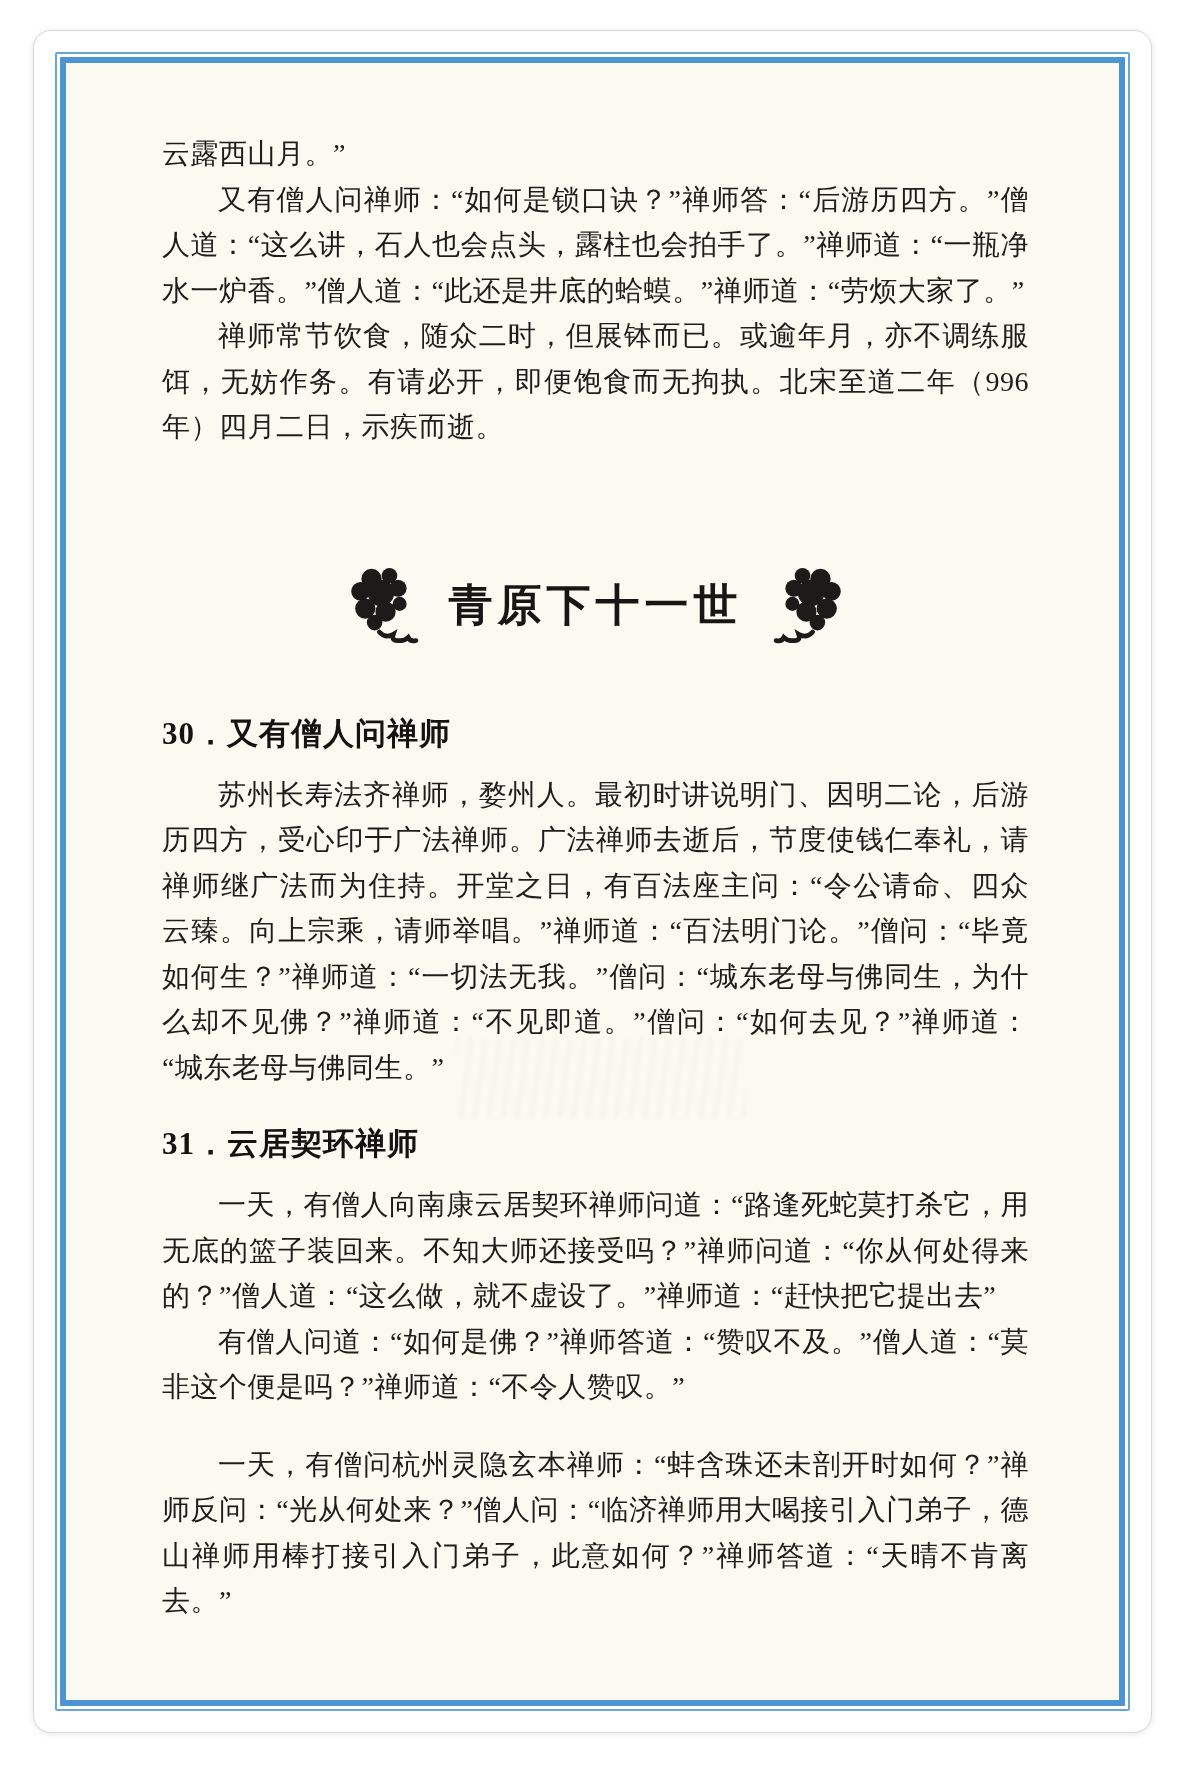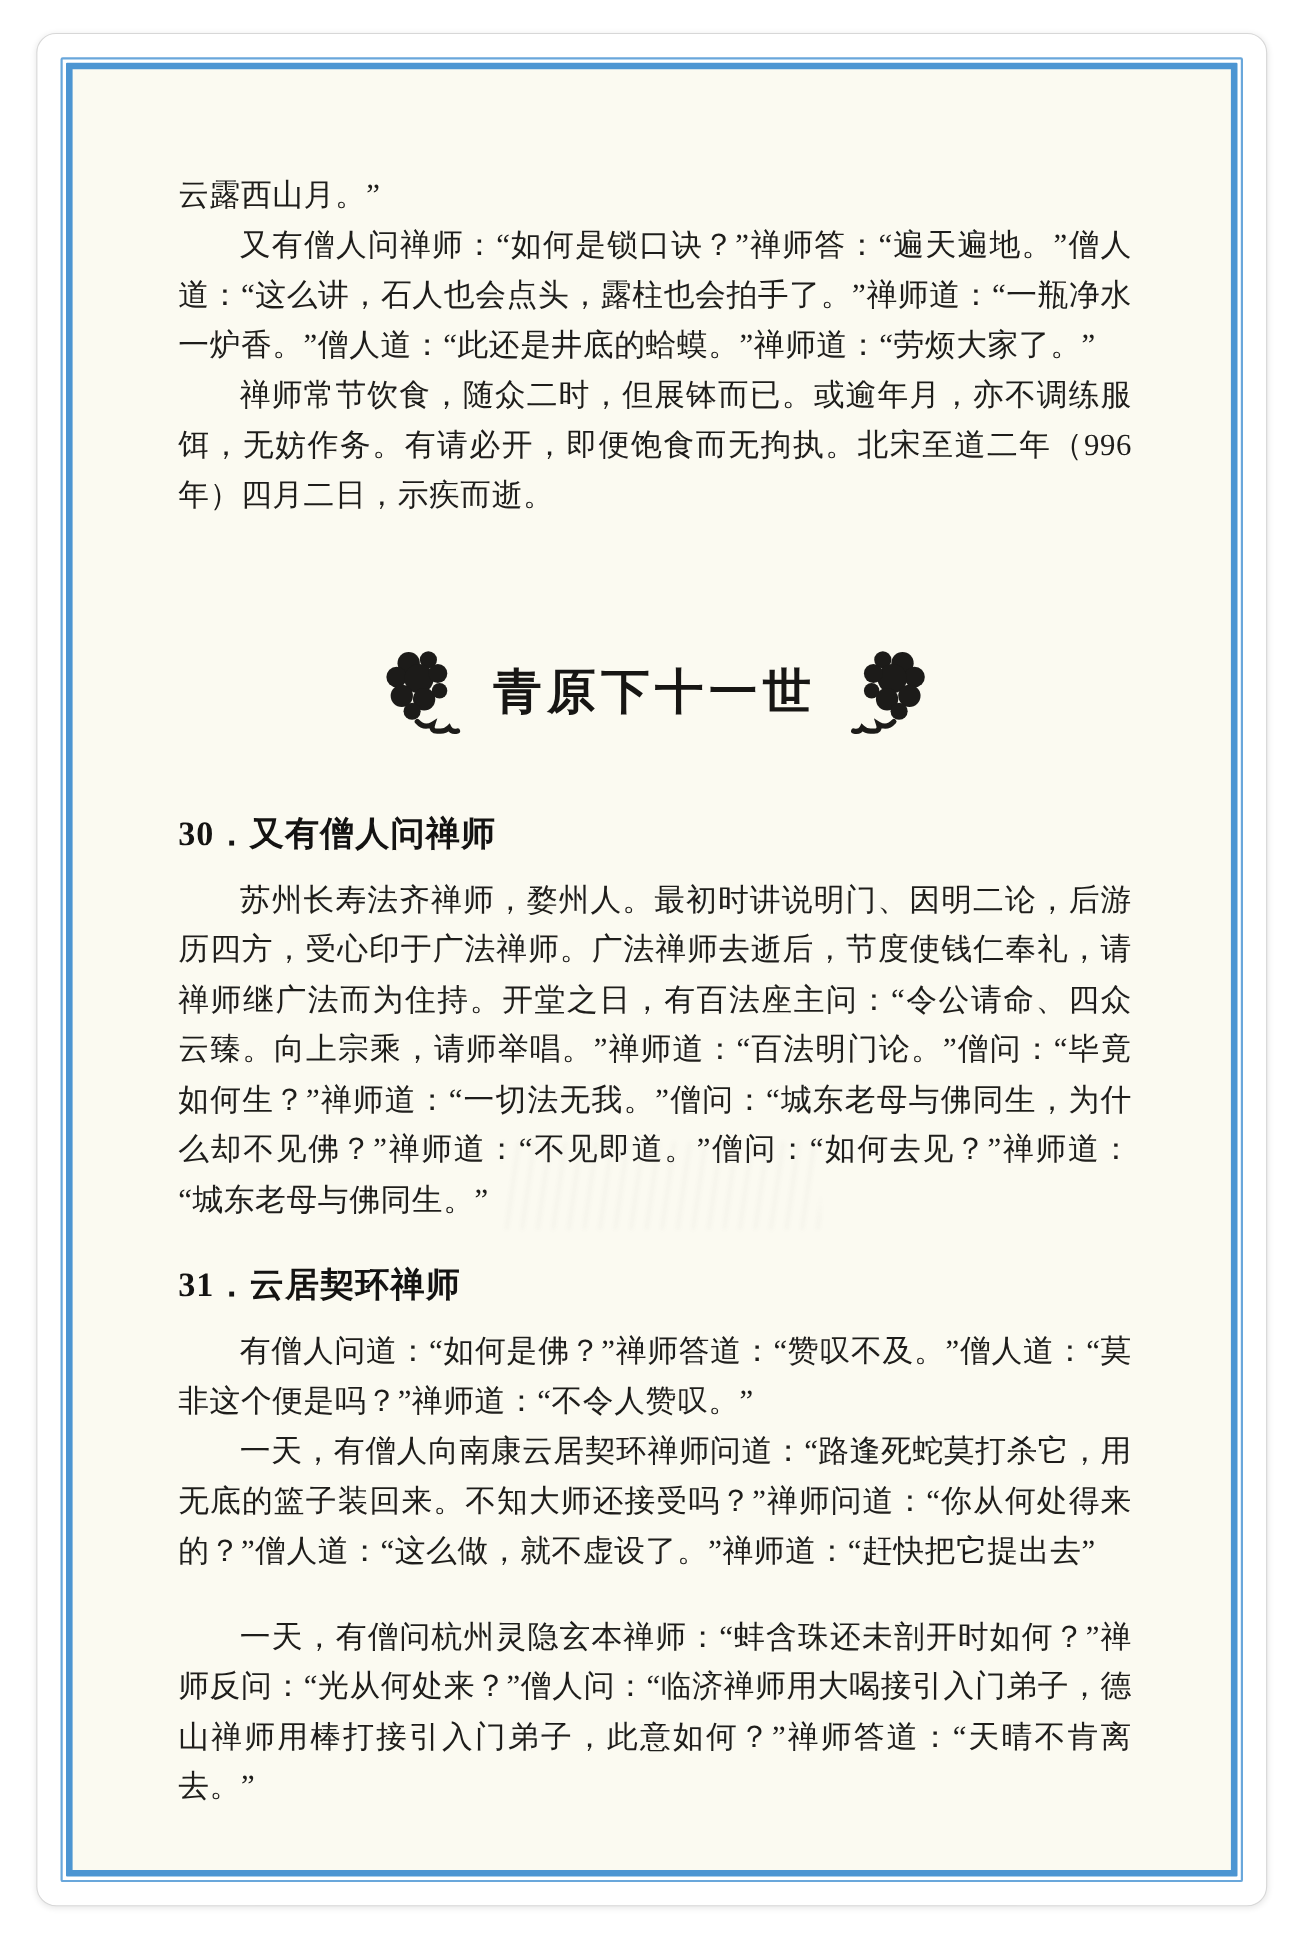--- a/index.html
+++ b/index.html
@@ -39,21 +39,21 @@
     position: absolute;
     inset: 26px;
     border: 6px solid #4c95d2;
     border-radius: 1px;
     background: #fbfaf1;
     box-sizing: border-box;
   }
   .paper-inner {
     position: absolute;
     inset: 0;
-    padding: 92px 90px 40px 96px;
+    padding: 68px 90px 40px 96px;
     box-sizing: border-box;
     color: #1e1d1b;
     font-size: 28px;
     line-height: 45.5px;
     overflow: hidden;
   }
   .paper-inner p {
     margin: 0;
     text-align: justify;
     text-indent: 2em;
@@ -129,21 +129,21 @@
 <body>
 
 <div class="stage">
   <div class="page-card">
     <div class="frame-thin"></div>
     <div class="frame-thick">
       <div class="paper-inner">
 
         <div class="intro-block">
           <p class="no-indent">云露西山月。”</p>
-          <p>又有僧人问禅师：“如何是锁口诀？”禅师答：“遍天遍地。”僧人道：“这么讲，石人也会点头，露柱也会拍手了。”禅师道：“一瓶净水一炉香。”僧人道：“此还是井底的蛤蟆。”禅师道：“劳烦大家了。”</p>
+          <p>又有僧人问禅师：“如何是锁口诀？”禅师答：“后游历四方。”僧人道：“这么讲，石人也会点头，露柱也会拍手了。”禅师道：“一瓶净水一炉香。”僧人道：“此还是井底的蛤蟆。”禅师道：“劳烦大家了。”</p>
           <p>禅师常节饮食，随众二时，但展钵而已。或逾年月，亦不调练服饵，无妨作务。有请必开，即便饱食而无拘执。北宋至道二年（996年）四月二日，示疾而逝。</p>
         </div>
 
         <div class="part-heading">
           <svg class="ornament" viewBox="0 0 100 108" aria-hidden="true">
             <g fill="#1c1b19">
               <circle cx="34" cy="18" r="13"></circle>
               <circle cx="57" cy="14" r="10"></circle>
               <circle cx="20" cy="34" r="12"></circle>
               <circle cx="46" cy="36" r="17"></circle>
@@ -176,22 +176,22 @@
           <h3 class="section-title">
             <span class="sec-num">30．</span><span class="sec-name">又有僧人问禅师</span>
           </h3>
           <p>苏州长寿法齐禅师，婺州人。最初时讲说明门、因明二论，后游历四方，受心印于广法禅师。广法禅师去逝后，节度使钱仁奉礼，请禅师继广法而为住持。开堂之日，有百法座主问：“令公请命、四众云臻。向上宗乘，请师举唱。”禅师道：“百法明门论。”僧问：“毕竟如何生？”禅师道：“一切法无我。”僧问：“城东老母与佛同生，为什么却不见佛？”禅师道：“不见即道。”僧问：“如何去见？”禅师道：“城东老母与佛同生。”</p>
         </div>
 
         <div class="section section-31">
           <h3 class="section-title">
             <span class="sec-num">31．</span><span class="sec-name">云居契环禅师</span>
           </h3>
+          <p>一天，有僧人向南康云居契环禅师问道：“路逢死蛇莫打杀它，用无底的篮子装回来。不知大师还接受吗？”禅师问道：“你从何处得来的？”僧人道：“这么做，就不虚设了。”禅师道：“赶快把它提出去”</p>
           <p>有僧人问道：“如何是佛？”禅师答道：“赞叹不及。”僧人道：“莫非这个便是吗？”禅师道：“不令人赞叹。”</p>
-          <p>一天，有僧人向南康云居契环禅师问道：“路逢死蛇莫打杀它，用无底的篮子装回来。不知大师还接受吗？”禅师问道：“你从何处得来的？”僧人道：“这么做，就不虚设了。”禅师道：“赶快把它提出去”</p>
         </div>
 
         <div class="section section-32">
           <p>一天，有僧问杭州灵隐玄本禅师：“蚌含珠还未剖开时如何？”禅师反问：“光从何处来？”僧人问：“临济禅师用大喝接引入门弟子，德山禅师用棒打接引入门弟子，此意如何？”禅师答道：“天晴不肯离去。”</p>
         </div>
 
       </div>
       <div class="scan-artifact"></div>
     </div>
   </div>

